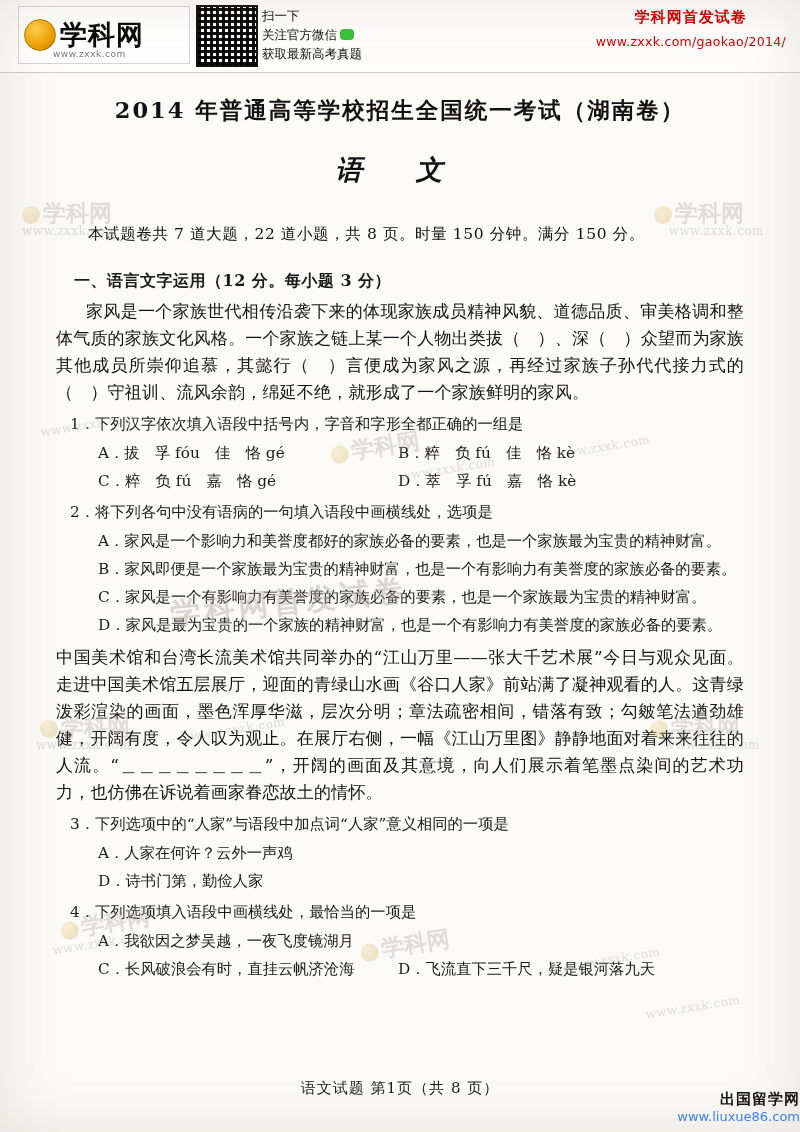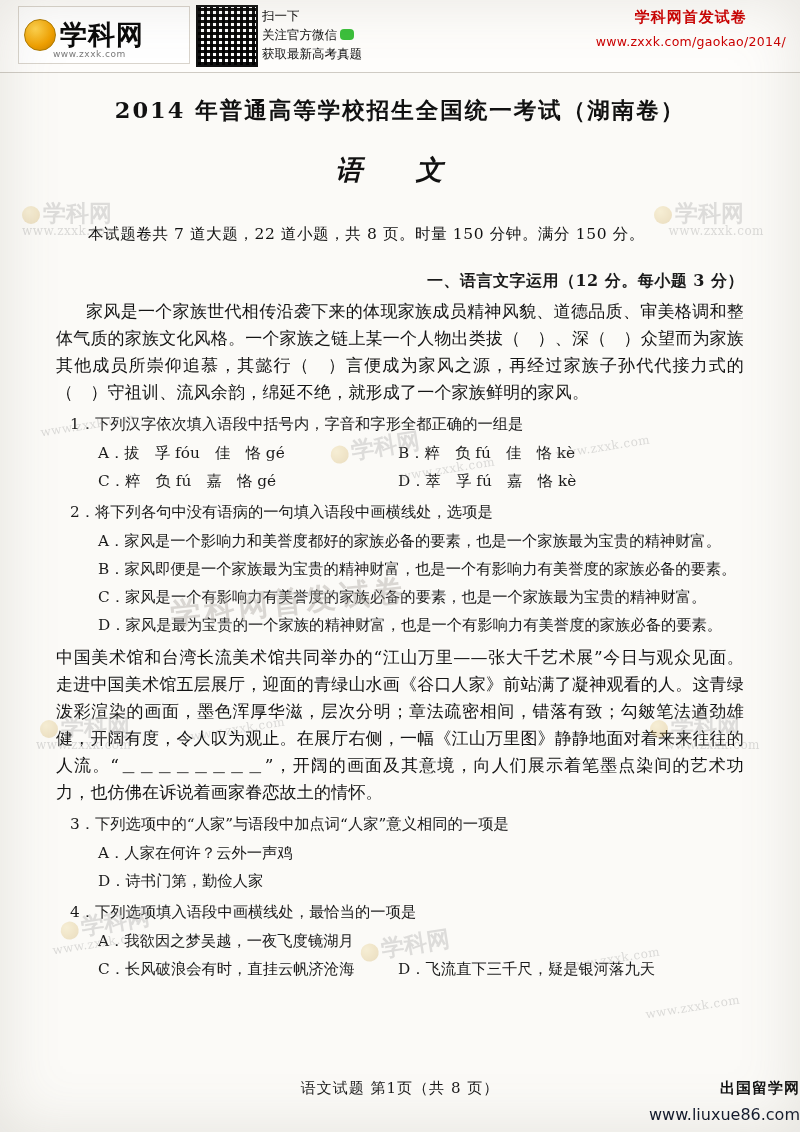--- a/index.html
+++ b/index.html
@@ -27,37 +27,37 @@
   
   .sheet{position:relative;padding:0 56px;}
   .doc-title{text-align:center;font-family:"DejaVu Serif","Liberation Serif",serif;font-size:22.5px;font-weight:bold;
       letter-spacing:2px;margin-top:22px;color:#111;}
   .subject{text-align:center;font-family:"DejaVu Serif","Liberation Serif",serif;font-size:27px;font-weight:bold;
       letter-spacing:22px;margin-top:26px;color:#111;font-style:italic;}
   .notice{margin-top:36px;font-family:"DejaVu Serif","Liberation Serif",serif;font-size:15.5px;letter-spacing:.6px;
       text-indent:32px;color:#111;}
 
   .sec-title{margin-top:26px;font-family:"DejaVu Serif","Liberation Serif",serif;font-size:16px;font-weight:bold;
-      letter-spacing:.5px;text-indent:18px;text-align:right;}
+      letter-spacing:.5px;text-indent:18px;}
   p.para{font-family:"DejaVu Serif","Liberation Serif",serif;font-size:17px;line-height:27px;margin:6px 0 0;
       text-align:justify;letter-spacing:.2px;color:#141414;}
   p.indent{text-indent:30px;}
   .qnum{font-family:"DejaVu Serif","Liberation Serif",serif;font-size:15.3px;line-height:27px;margin:5px 0 0;
       text-indent:14px;}
   .opt{font-family:"DejaVu Serif","Liberation Serif",serif;font-size:15.3px;line-height:26px;margin:2px 0 0;
       text-indent:42px;}
   .opt-row{display:flex;font-family:"DejaVu Serif","Liberation Serif",serif;font-size:15.3px;line-height:26px;
       margin:2px 0 0;padding-left:42px;}
   .opt-row > span:first-child{width:300px;flex:0 0 300px;}
 
   .footer{position:absolute;left:0;right:0;bottom:34px;text-align:center;
       font-family:"DejaVu Serif","Liberation Serif",serif;font-size:15px;letter-spacing:1px;}
   .footer-right{position:absolute;right:0;bottom:8px;text-align:right;}
   .fr1{font-size:15px;color:#111;font-weight:bold;letter-spacing:1px;}
-  .fr2{font-size:16px;color:#0f172a;margin-top:7px;}
+  .fr2{font-size:13px;color:#3b82f6;margin-top:0;}
 
   
   .wm{position:absolute;pointer-events:none;user-select:none;opacity:.30;
       font-family:"DejaVu Serif","Liberation Serif",serif;white-space:nowrap;}
   .wm-logo{font-size:23px;font-weight:bold;color:#9a9a9a;}
   .wm-url{font-size:12px;color:#8e8e8e;letter-spacing:.5px;}
   .wm-ball{display:inline-block;width:18px;height:18px;border-radius:50%;
       background:radial-gradient(circle at 35% 30%,#e8c96a,#c79a2e 65%,#a87c17);vertical-align:-3px;margin-right:3px;opacity:.8;}
   .wm-big{font-size:30px;font-weight:bold;color:#b0aca6;opacity:.45;letter-spacing:4px;}
   .wm-rot{transform:rotate(-9deg);}

